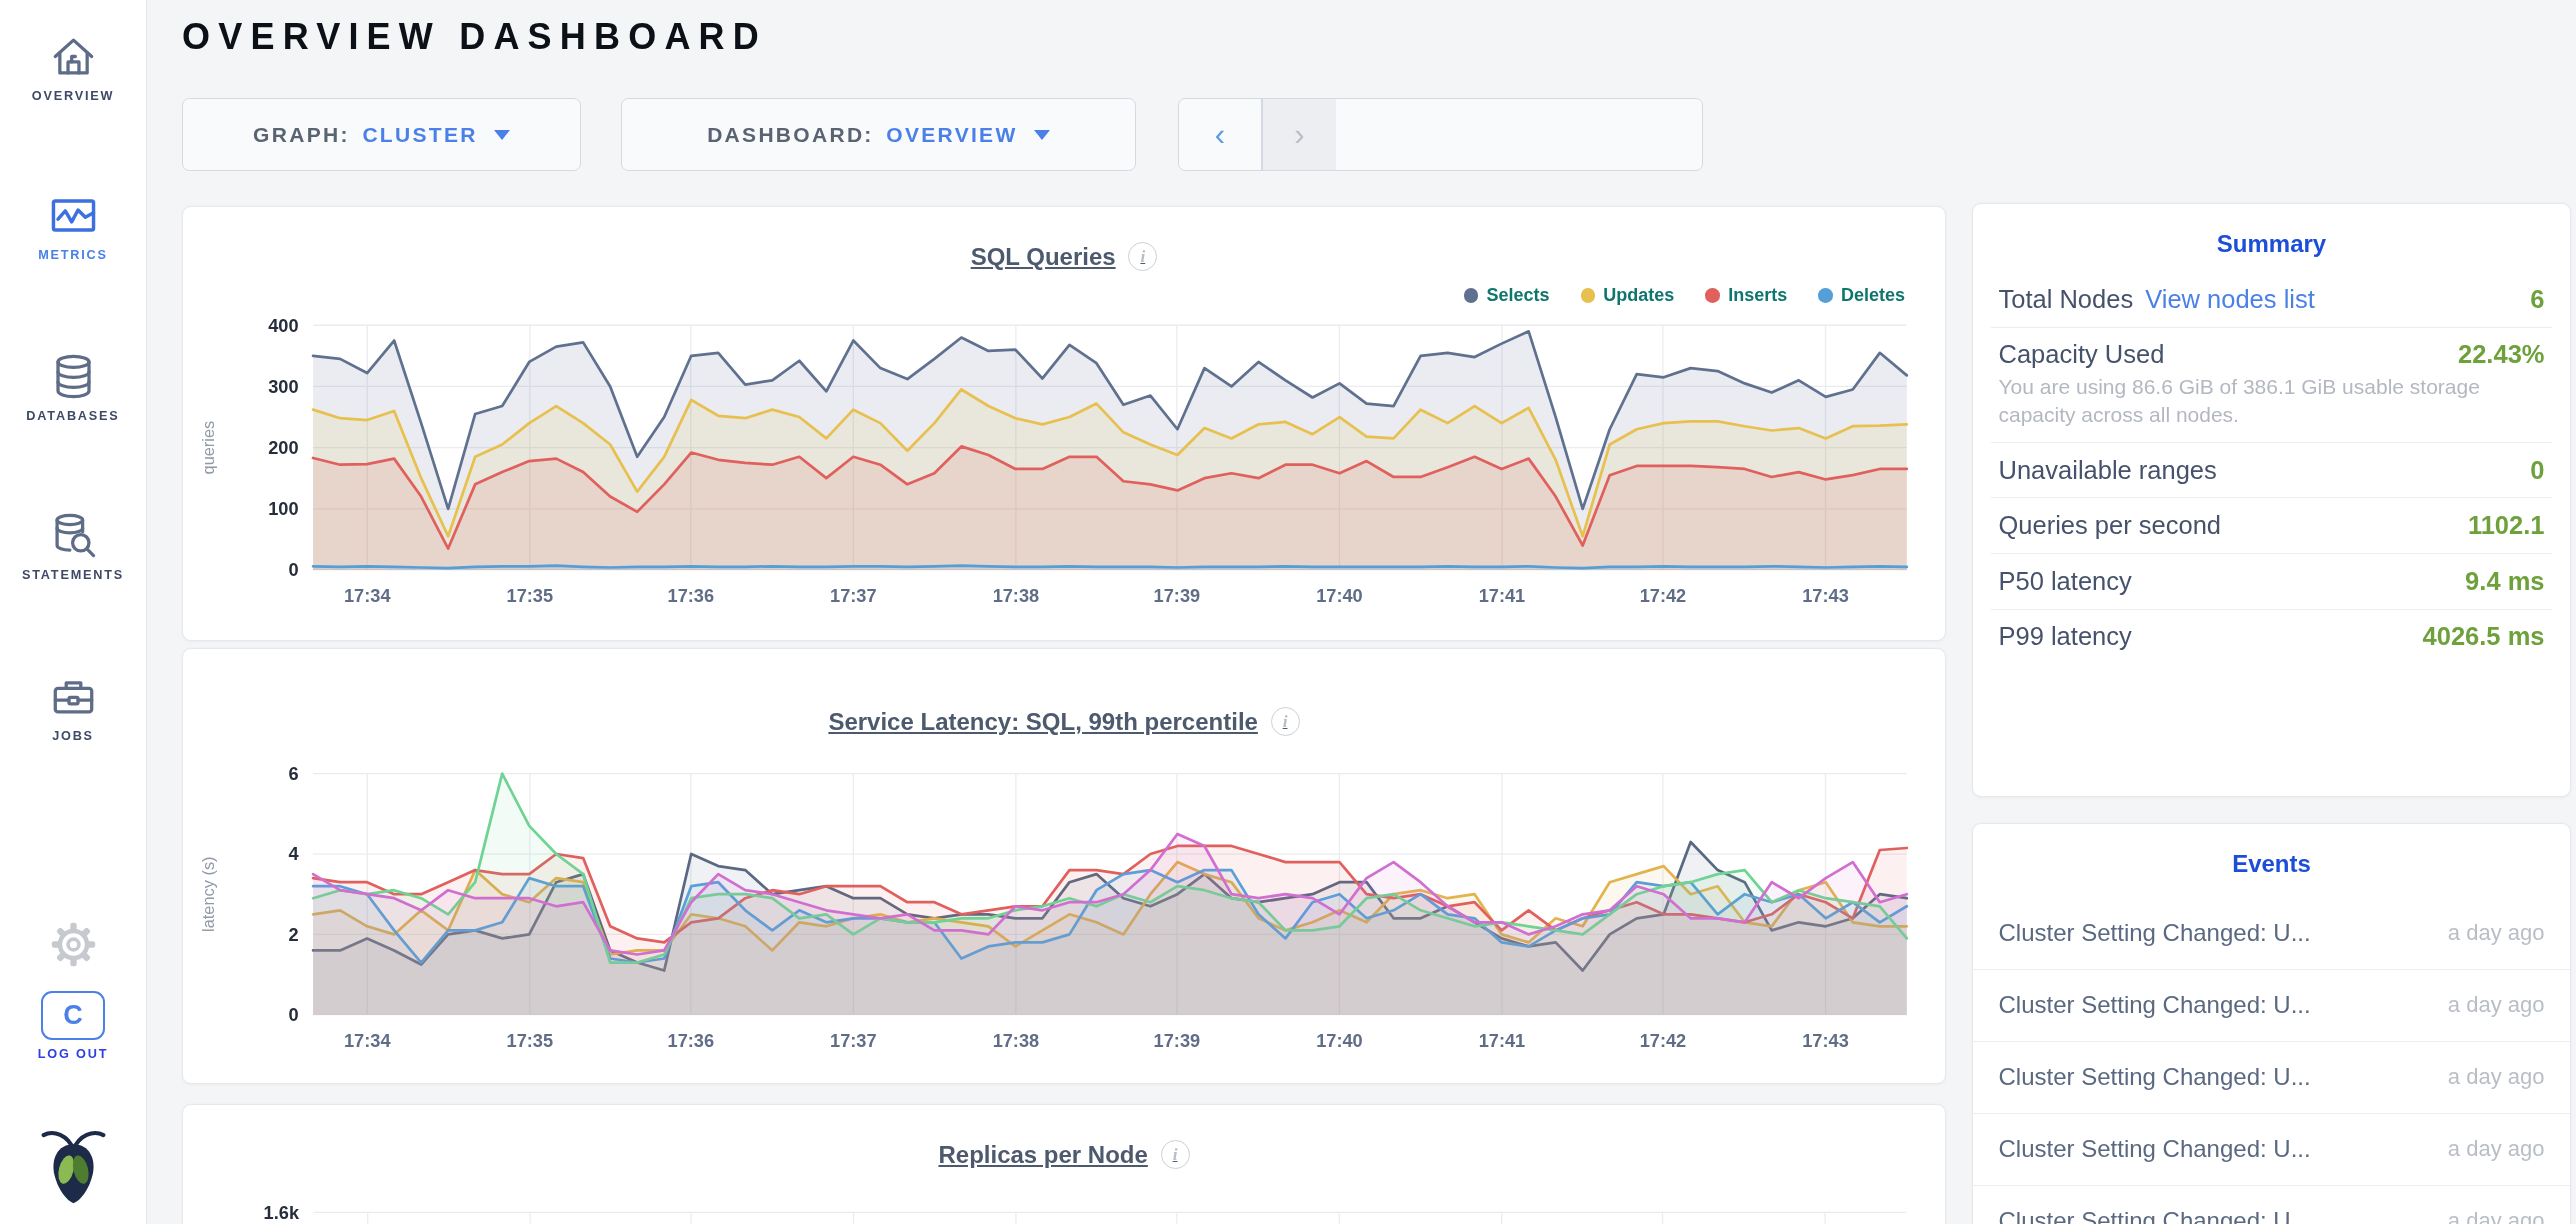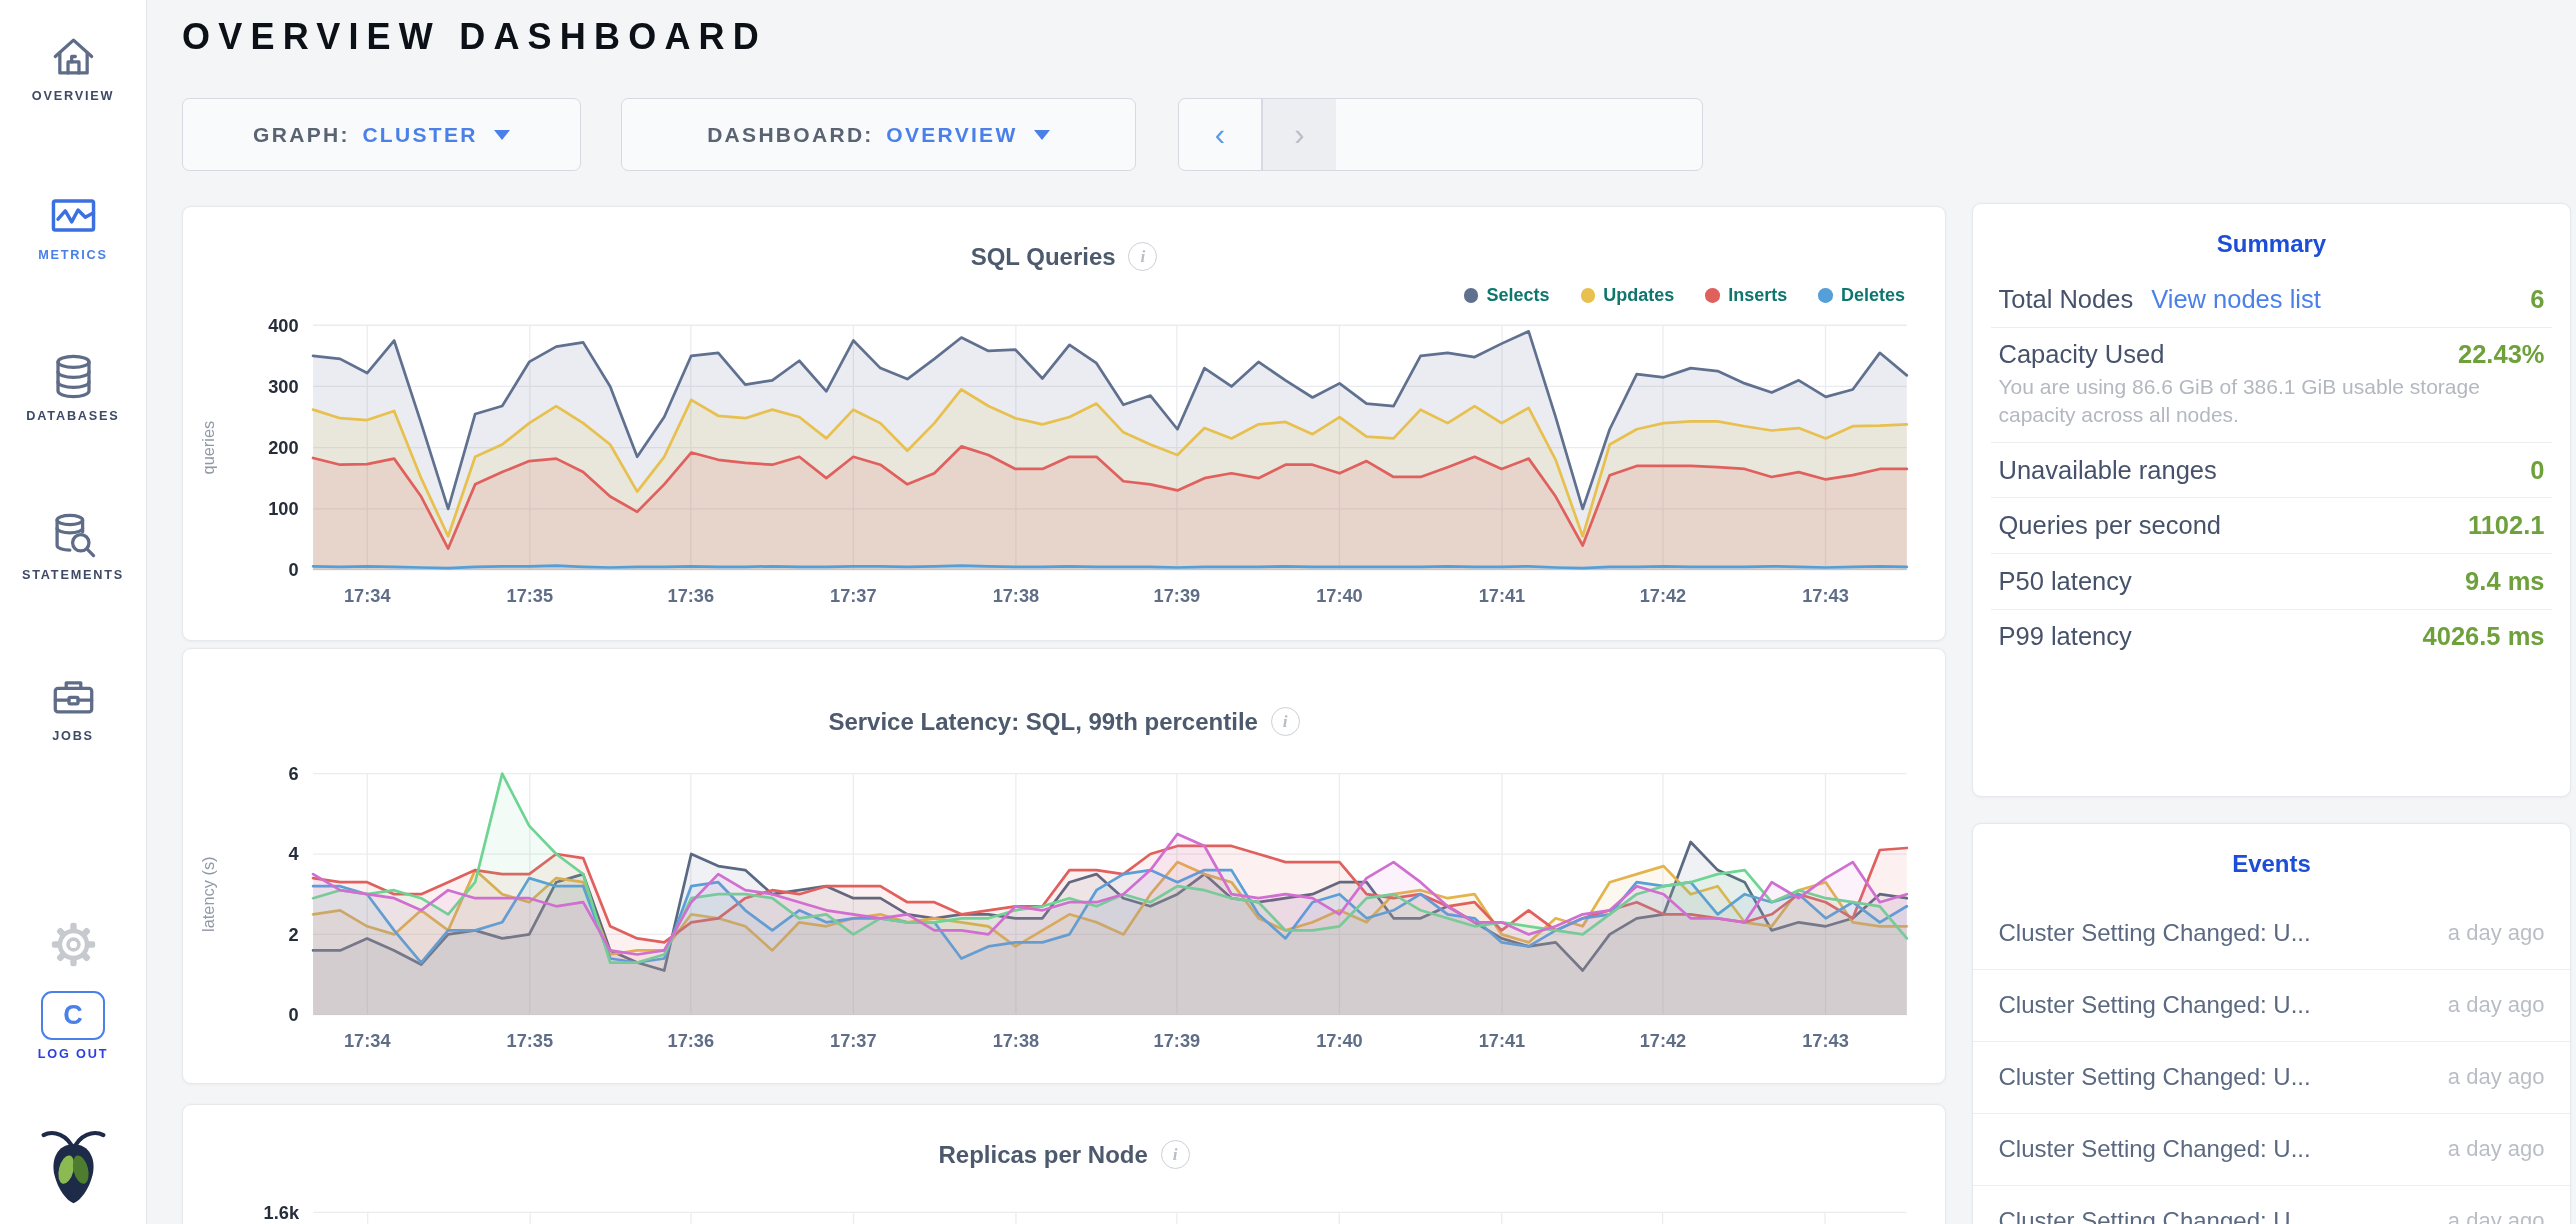--- a/index.html
+++ b/index.html
@@ -26,34 +26,34 @@
   .dd-label{color:#5a6372;}
   .dd-value{color:var(--accent);}
   .caret{width:0;height:0;border-left:8.2px solid transparent;border-right:8.2px solid transparent;border-top:10px solid var(--accent);margin-left:3.6px;}
   .timesel{position:absolute;top:98px;left:1178px;width:523px;height:71px;border:0.9px solid #d5d9e2;border-radius:7.3px;background:#f9fafb;display:flex;overflow:hidden;}
   .ts-btn{width:82px;display:flex;align-items:center;justify-content:center;font-size:31px;color:#5b9be4;cursor:pointer;}
   .ts-btn.prev{border-right:0.9px solid #d5d9e2;}
   .ts-btn.next{border-left:0.9px solid #d5d9e2;background:#eceef1;color:#b9bdc6;width:73px;}
   .ts-label{flex:1;display:flex;align-items:center;justify-content:center;font-size:22px;letter-spacing:2.7px;font-weight:600;color:var(--accent);cursor:pointer;}
   
   .panel,.card{position:absolute;background:#ffffff;border:0.9px solid #e7e8ec;border-radius:9px;box-shadow:0 0.9px 2.7px rgba(40,50,70,.05);}
-  .chart-title{position:absolute;left:0;right:0;text-align:center;font-size:24px;font-weight:700;color:#4d5a6e;display:flex;align-items:center;justify-content:center;gap:12.7px;}
+  .chart-title{position:absolute;left:0;right:0;text-align:center;font-size:24px;font-weight:700;color:#4d5a6e;display:flex;align-items:center;justify-content:center;gap:12.7px;text-decoration:underline;}
   .info{width:27px;height:27px;border:1.8px solid #ccd0d6;border-radius:50%;display:inline-flex;align-items:center;justify-content:center;
     color:#b9bec6;font-size:17.3px;font-family:"Liberation Serif",serif;font-style:italic;font-weight:700;cursor:pointer;}
   .chartsvg{position:absolute;left:0;top:0;}
   .legend{position:absolute;right:40px;top:78px;display:flex;}
   .legitem{display:inline-flex;align-items:center;margin-left:31px;font-size:18px;font-weight:600;color:#0f766e;cursor:pointer;}
   .legdot{width:14.6px;height:14.6px;border-radius:50%;margin-right:8.2px;display:inline-block;}
   .ylab{font-size:20px;font-weight:700;fill:#262d3b;}
   .xlab{font-size:20px;font-weight:600;fill:#5f6d87;}
   .unitlab{font-size:18px;fill:#9099a6;}
   
   .card h2{margin:25.5px 0 7.3px;text-align:center;font-size:24px;font-weight:700;color:#1d4ed8;}
   .srow{display:flex;justify-content:space-between;align-items:center;padding:0 25.5px;height:51px;}
-  .slabel{font-size:25.5px;color:#46526b;display:flex;align-items:center;gap:18px;}
+  .slabel{font-size:25.5px;color:#46526b;display:flex;align-items:center;gap:12px;}
   .sval{font-size:25.5px;font-weight:700;color:var(--green);}
   .slink{font-size:25.5px;color:var(--accent);text-decoration:none;cursor:pointer;}
   .card hr{border:none;border-top:0.9px solid #ededef;margin:1.8px 18px;}
   .sdesc{margin:-7.3px 25.5px 12.7px;font-size:21px;line-height:28px;color:#b3b8c0;}
   .erow{display:flex;justify-content:space-between;align-items:center;height:71px;padding:0 25.5px;border-bottom:0.9px solid #ededef;cursor:pointer;}
   .etitle{font-size:24px;font-weight:400;color:#5a6880;}
   .etime{font-size:22px;color:#b9bec6;}
 </style>
 </head>
 <body>

